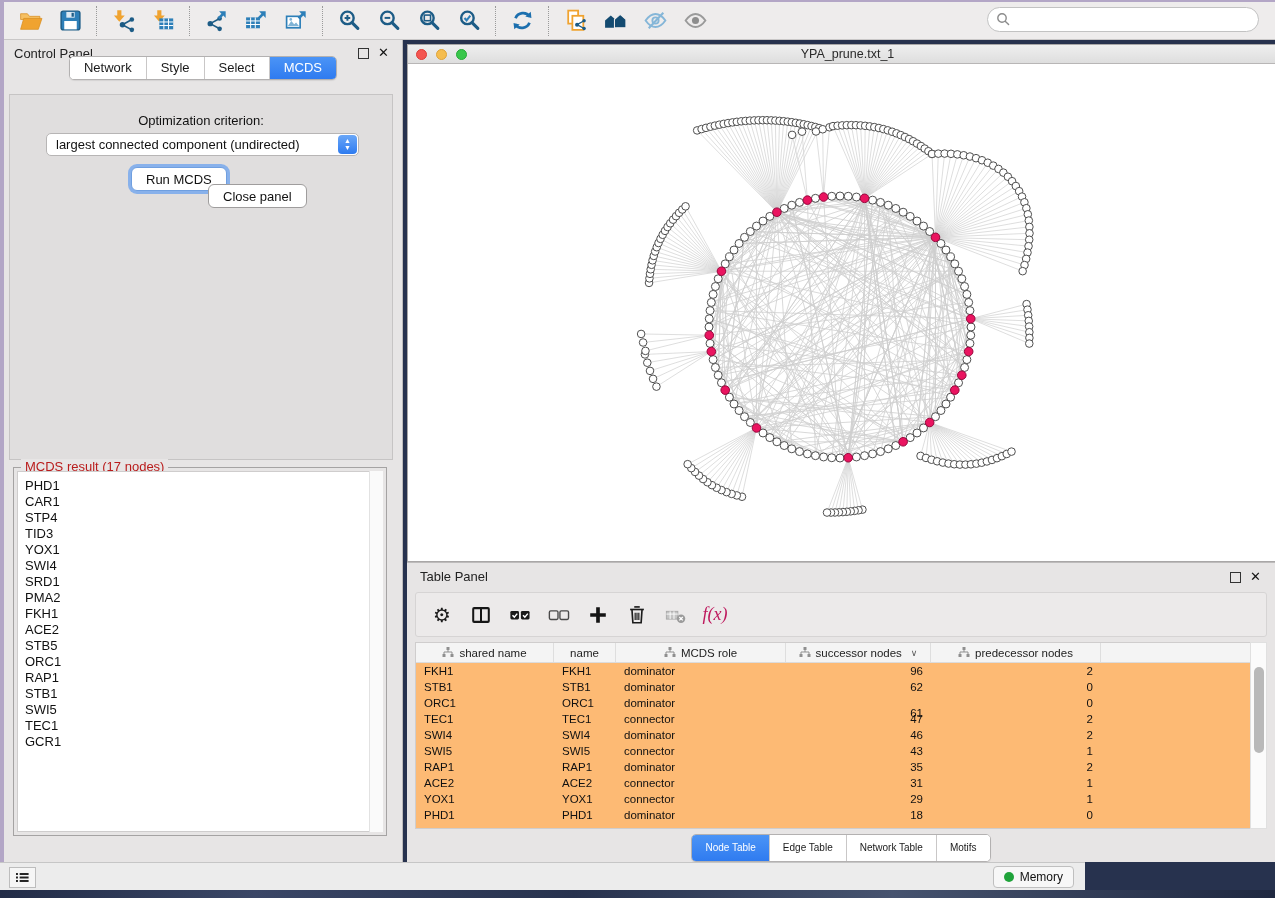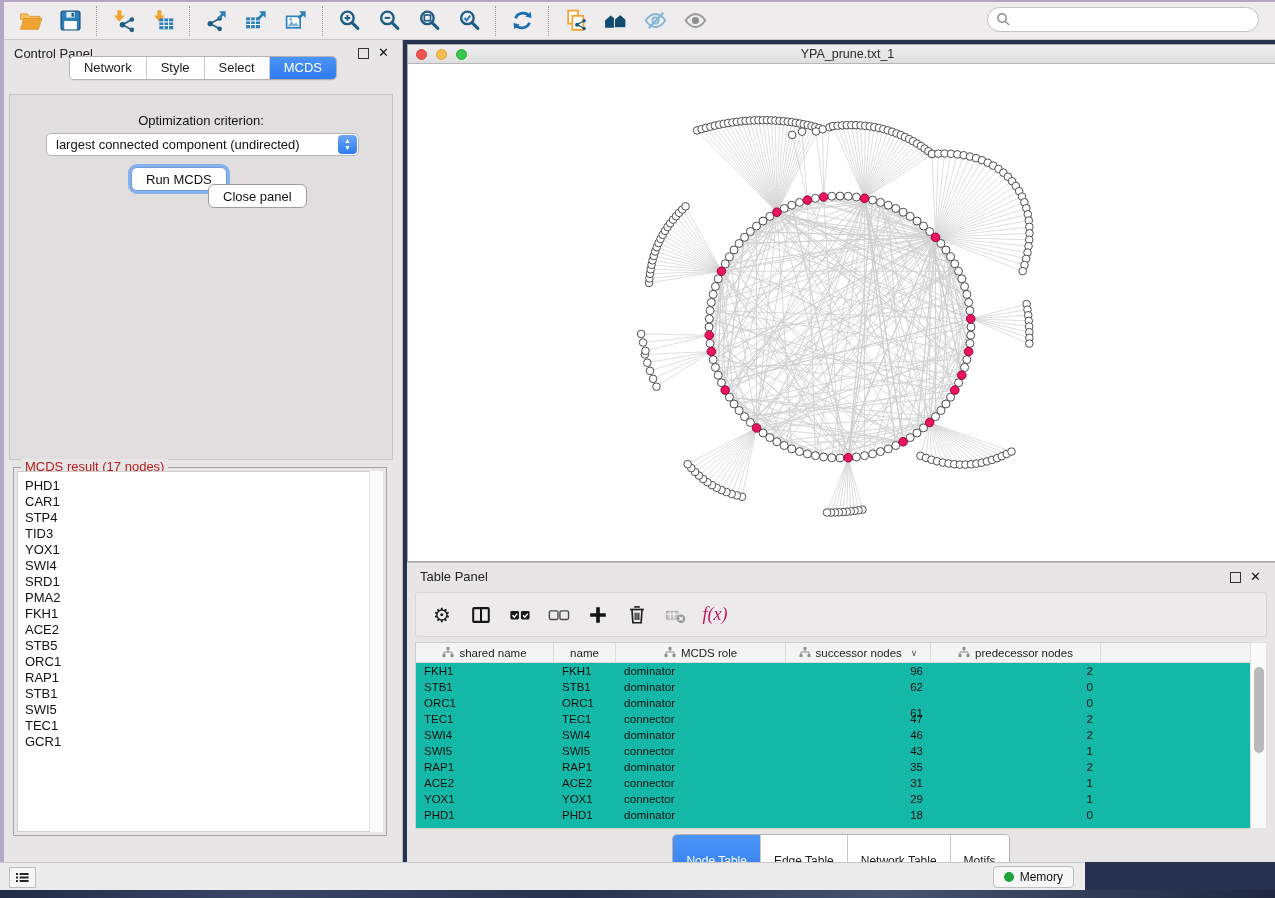--- a/index.html
+++ b/index.html
@@ -55,32 +55,32 @@
   #graph-canvas{position:absolute;left:0;top:19px;width:866px;height:497px;}
   
   #table-panel{position:absolute;left:407px;top:562px;right:0;height:300px;background:#e7e5e5;border-top:1px solid #bdbbbb;}
   #tp-title{position:absolute;left:13px;top:6px;font-size:13px;color:#222;}
   #tp-float{right:34px;top:9px;} #tp-close{right:14px;top:7px;}
   #tp-toolbar{position:absolute;left:8px;right:8px;top:29px;height:45px;background:#eceaea;border:1px solid #d6d4d4;border-radius:3px;display:flex;align-items:center;gap:13px;padding-left:13px;}
   .tp-btn{width:26px;height:30px;border:none;background:transparent;display:flex;align-items:center;justify-content:center;padding:0;}
   .tp-btn svg{width:22px;height:22px;}
   .gear-glyph{font-size:20px;line-height:20px;color:#1b1b1b;font-family:"DejaVu Sans",sans-serif;}
   .fx{font-family:"Liberation Serif","DejaVu Serif",serif;font-style:italic;font-size:18px;color:#be185d;}
-  #tp-table{position:absolute;left:8px;top:79px;width:835px;height:187px;background:#14b8a6;border:1px solid #cfcdcd;border-right:none;overflow:hidden;}
+  #tp-table{position:absolute;left:8px;top:79px;width:835px;height:187px;background:#fdba74;border:1px solid #cfcdcd;border-right:none;overflow:hidden;}
   #tp-scroll{position:absolute;left:843px;top:79px;width:17px;height:187px;background:#fbfbfb;border:1px solid #e0e0e0;}
   #tp-thumb{position:absolute;left:3px;top:24px;width:10px;height:86px;border-radius:5px;background:#b9b9b9;}
   .thead{display:flex;height:20px;background:#f4f4f4;border-bottom:1px solid #dcdcdc;}
   .th{display:flex;align-items:center;justify-content:center;gap:5px;font-size:11.5px;color:#222;border-right:1px solid #dedede;position:relative;}
   .th svg{flex:0 0 auto;}
   .sort-chev{font-size:9px;color:#555;margin-left:4px;}
   .trow{display:flex;height:16px;align-items:center;}
   .td{font-size:11.5px;color:#111;padding:0 8px;white-space:nowrap;overflow:hidden;}
   .td.num{text-align:right;}
   #tp-tabs{position:absolute;left:0;right:0;top:271px;display:flex;justify-content:center;}
-  #tp-tabs .seg-tab{font-size:12px;padding:18px 13px;}
+  #tp-tabs .seg-tab{font-size:10px;padding:5px 13px;}
   
   #status-bar{position:absolute;left:0;top:862px;width:1085px;height:28px;background:#ececec;border-top:1px solid #c6c6c6;}
   #list-btn{position:absolute;left:9px;top:4px;width:27px;height:21px;background:#f6f6f6;border:1px solid #bdbdbd;display:flex;align-items:center;justify-content:center;}
   #memory-btn{position:absolute;right:11px;top:3px;height:22px;background:#f7f7f7;border:1px solid #bfbfbf;border-radius:4px;display:flex;align-items:center;gap:6px;padding:0 10px;font-size:12px;color:#111;font-family:inherit;}
   #memory-dot{width:10px;height:10px;border-radius:50%;background:#1fa33a;}
 </style>
 </head>
 <body>
 
 <div id="app">

